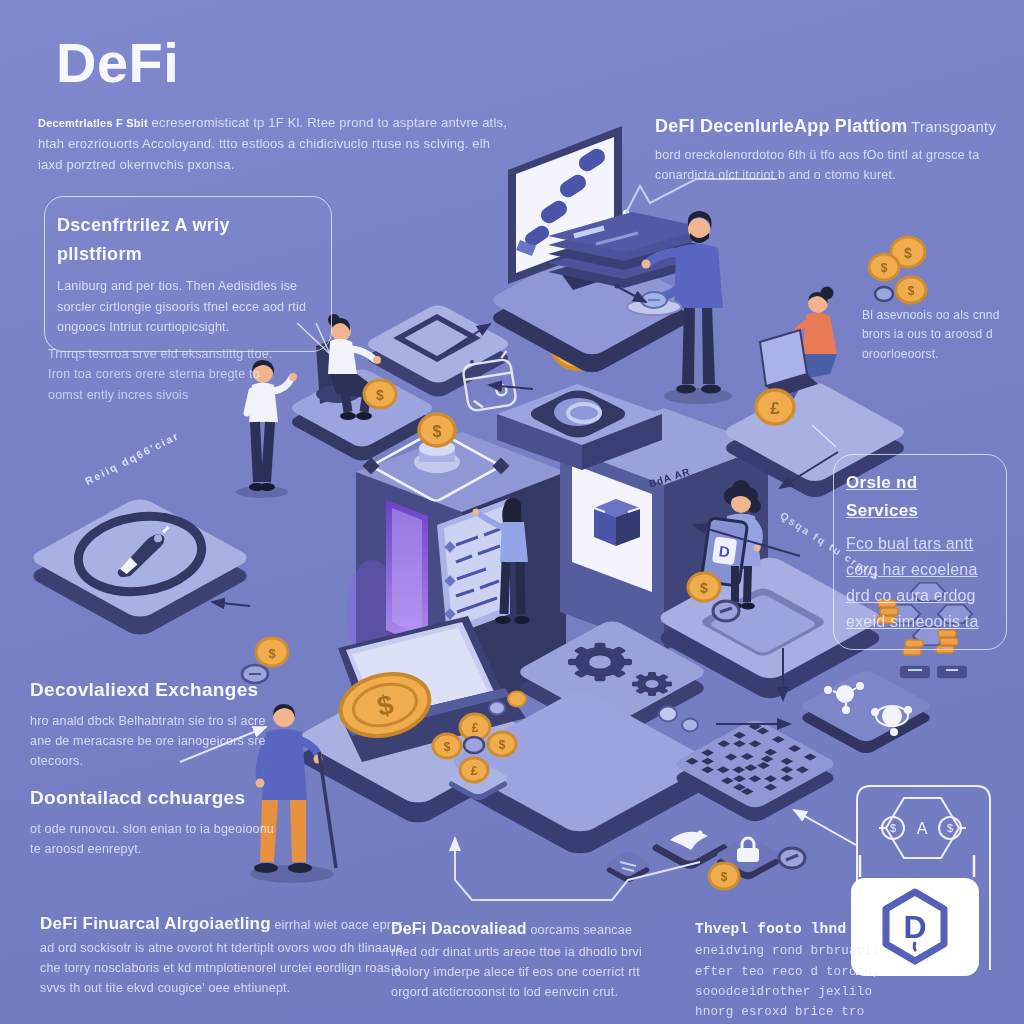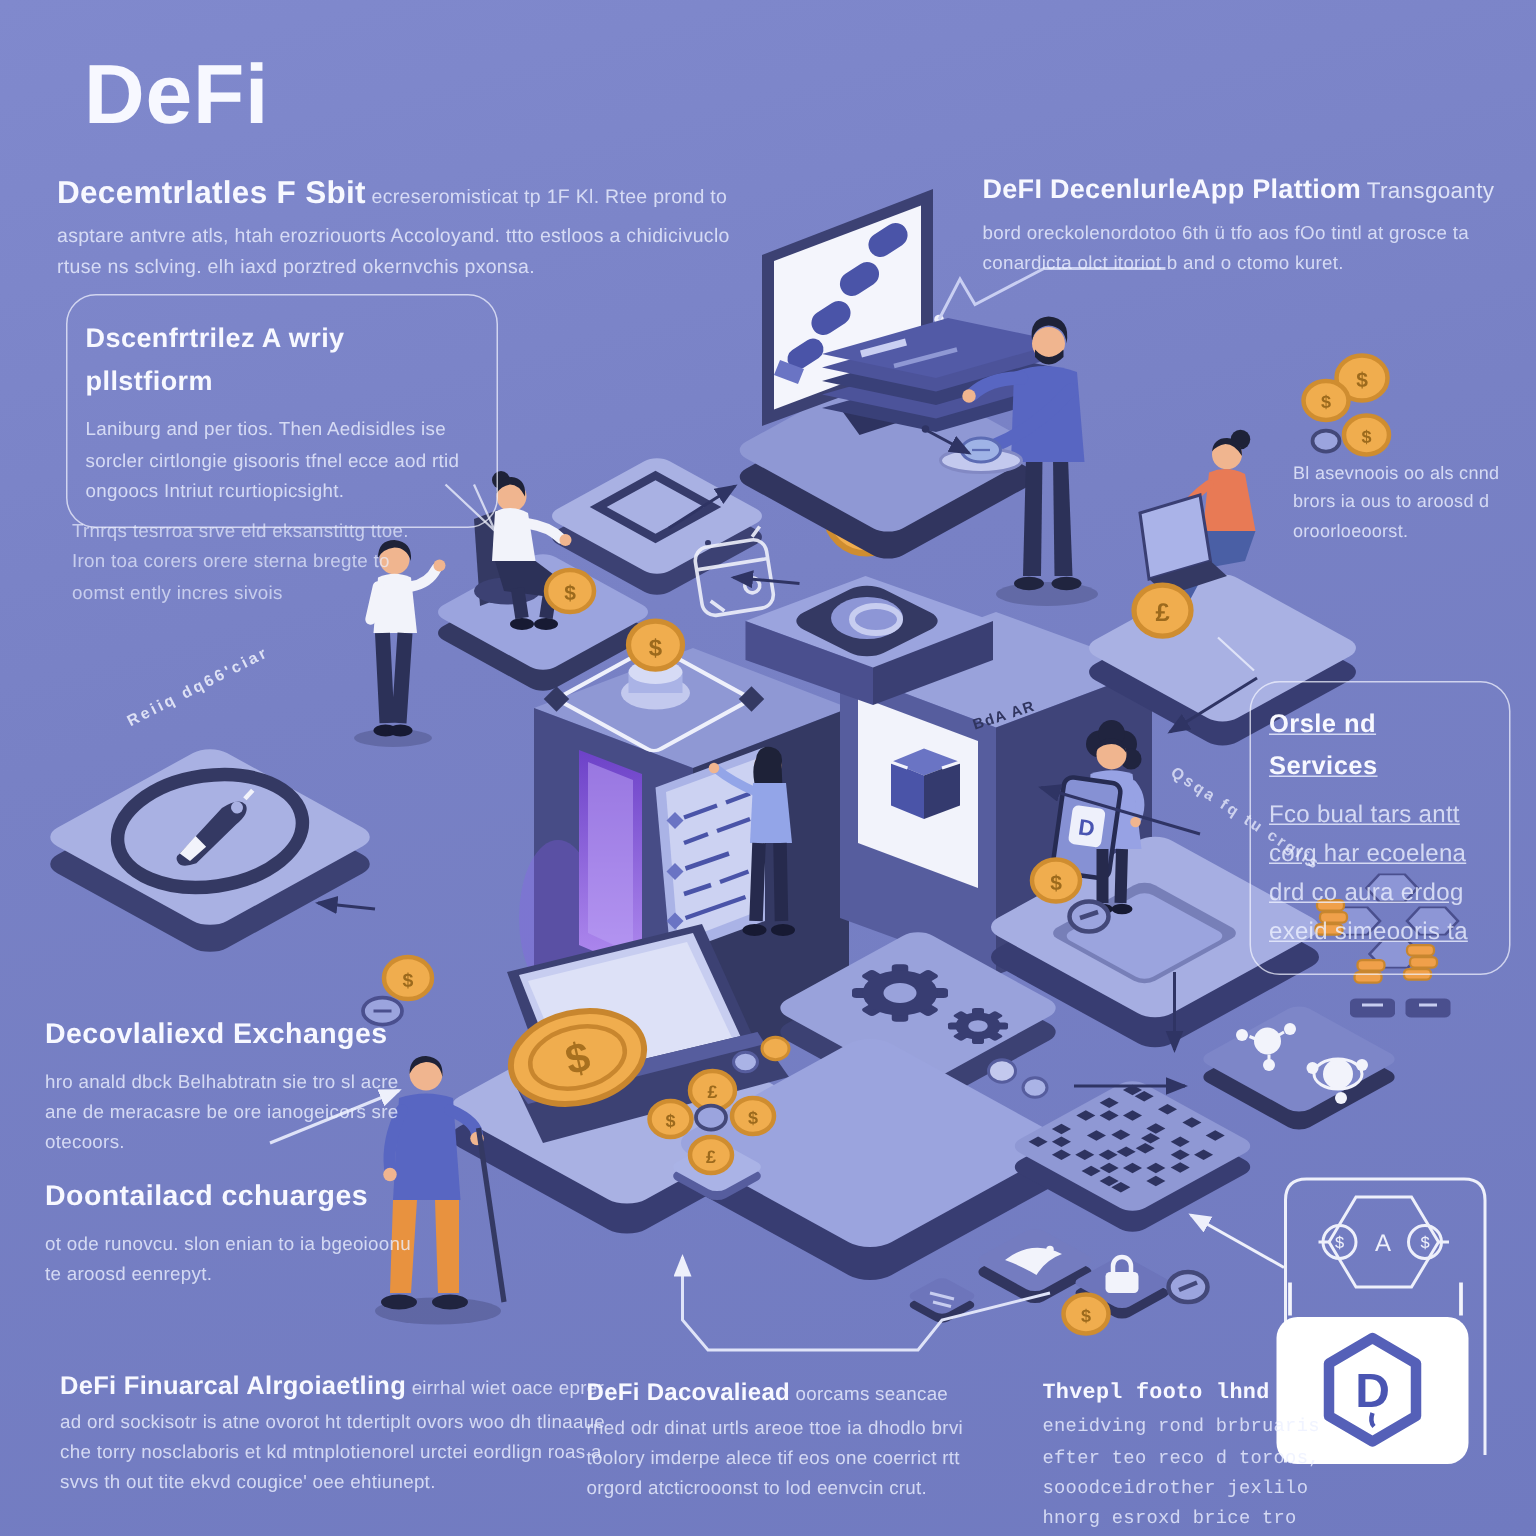--- a/index.html
+++ b/index.html
@@ -6,21 +6,21 @@
   .stage{position:relative;width:1024px;height:1024px;overflow:hidden;
     background:linear-gradient(165deg,#8089cd 0%,#7881c5 40%,#707ac0 100%);
     font-family:"Liberation Sans",sans-serif;}
   svg.scene{position:absolute;left:0;top:0;z-index:1;}
   .txt{position:absolute;z-index:3;color:rgba(236,240,255,.8);font-size:12.5px;
     line-height:1.62;letter-spacing:.2px;}
   .txt strong{color:#f7f8ff;}
   .page-title{position:absolute;left:56px;top:30px;z-index:3;color:#f7f8ff;
     font-size:56px;font-weight:bold;letter-spacing:.5px;}
   .intro{left:38px;top:112px;width:470px;font-size:13px;}
-  .intro strong{font-size:21px;}
+  .intro strong{font-size:11px;}
   .bubble{border:1.5px solid rgba(242,244,255,.72);border-radius:20px;
     padding:14px 12px;background:transparent;}
   .bubble h3{margin:0 0 7px;font-size:18px;color:#f7f8ff;letter-spacing:.3px;}
   .bubble-left{left:44px;top:196px;width:262px;}
   .note-left{left:48px;top:344px;width:232px;color:rgba(236,240,255,.68);}
   .heading-right{left:655px;top:112px;width:356px;}
   .heading-right .lead{font-size:18px;}
   .heading-right .tail{font-size:15px;color:rgba(240,243,255,.85);}
   .heading-right .body{display:block;margin-top:4px;width:330px;}
   .note-right{left:862px;top:306px;width:152px;font-size:12px;}

